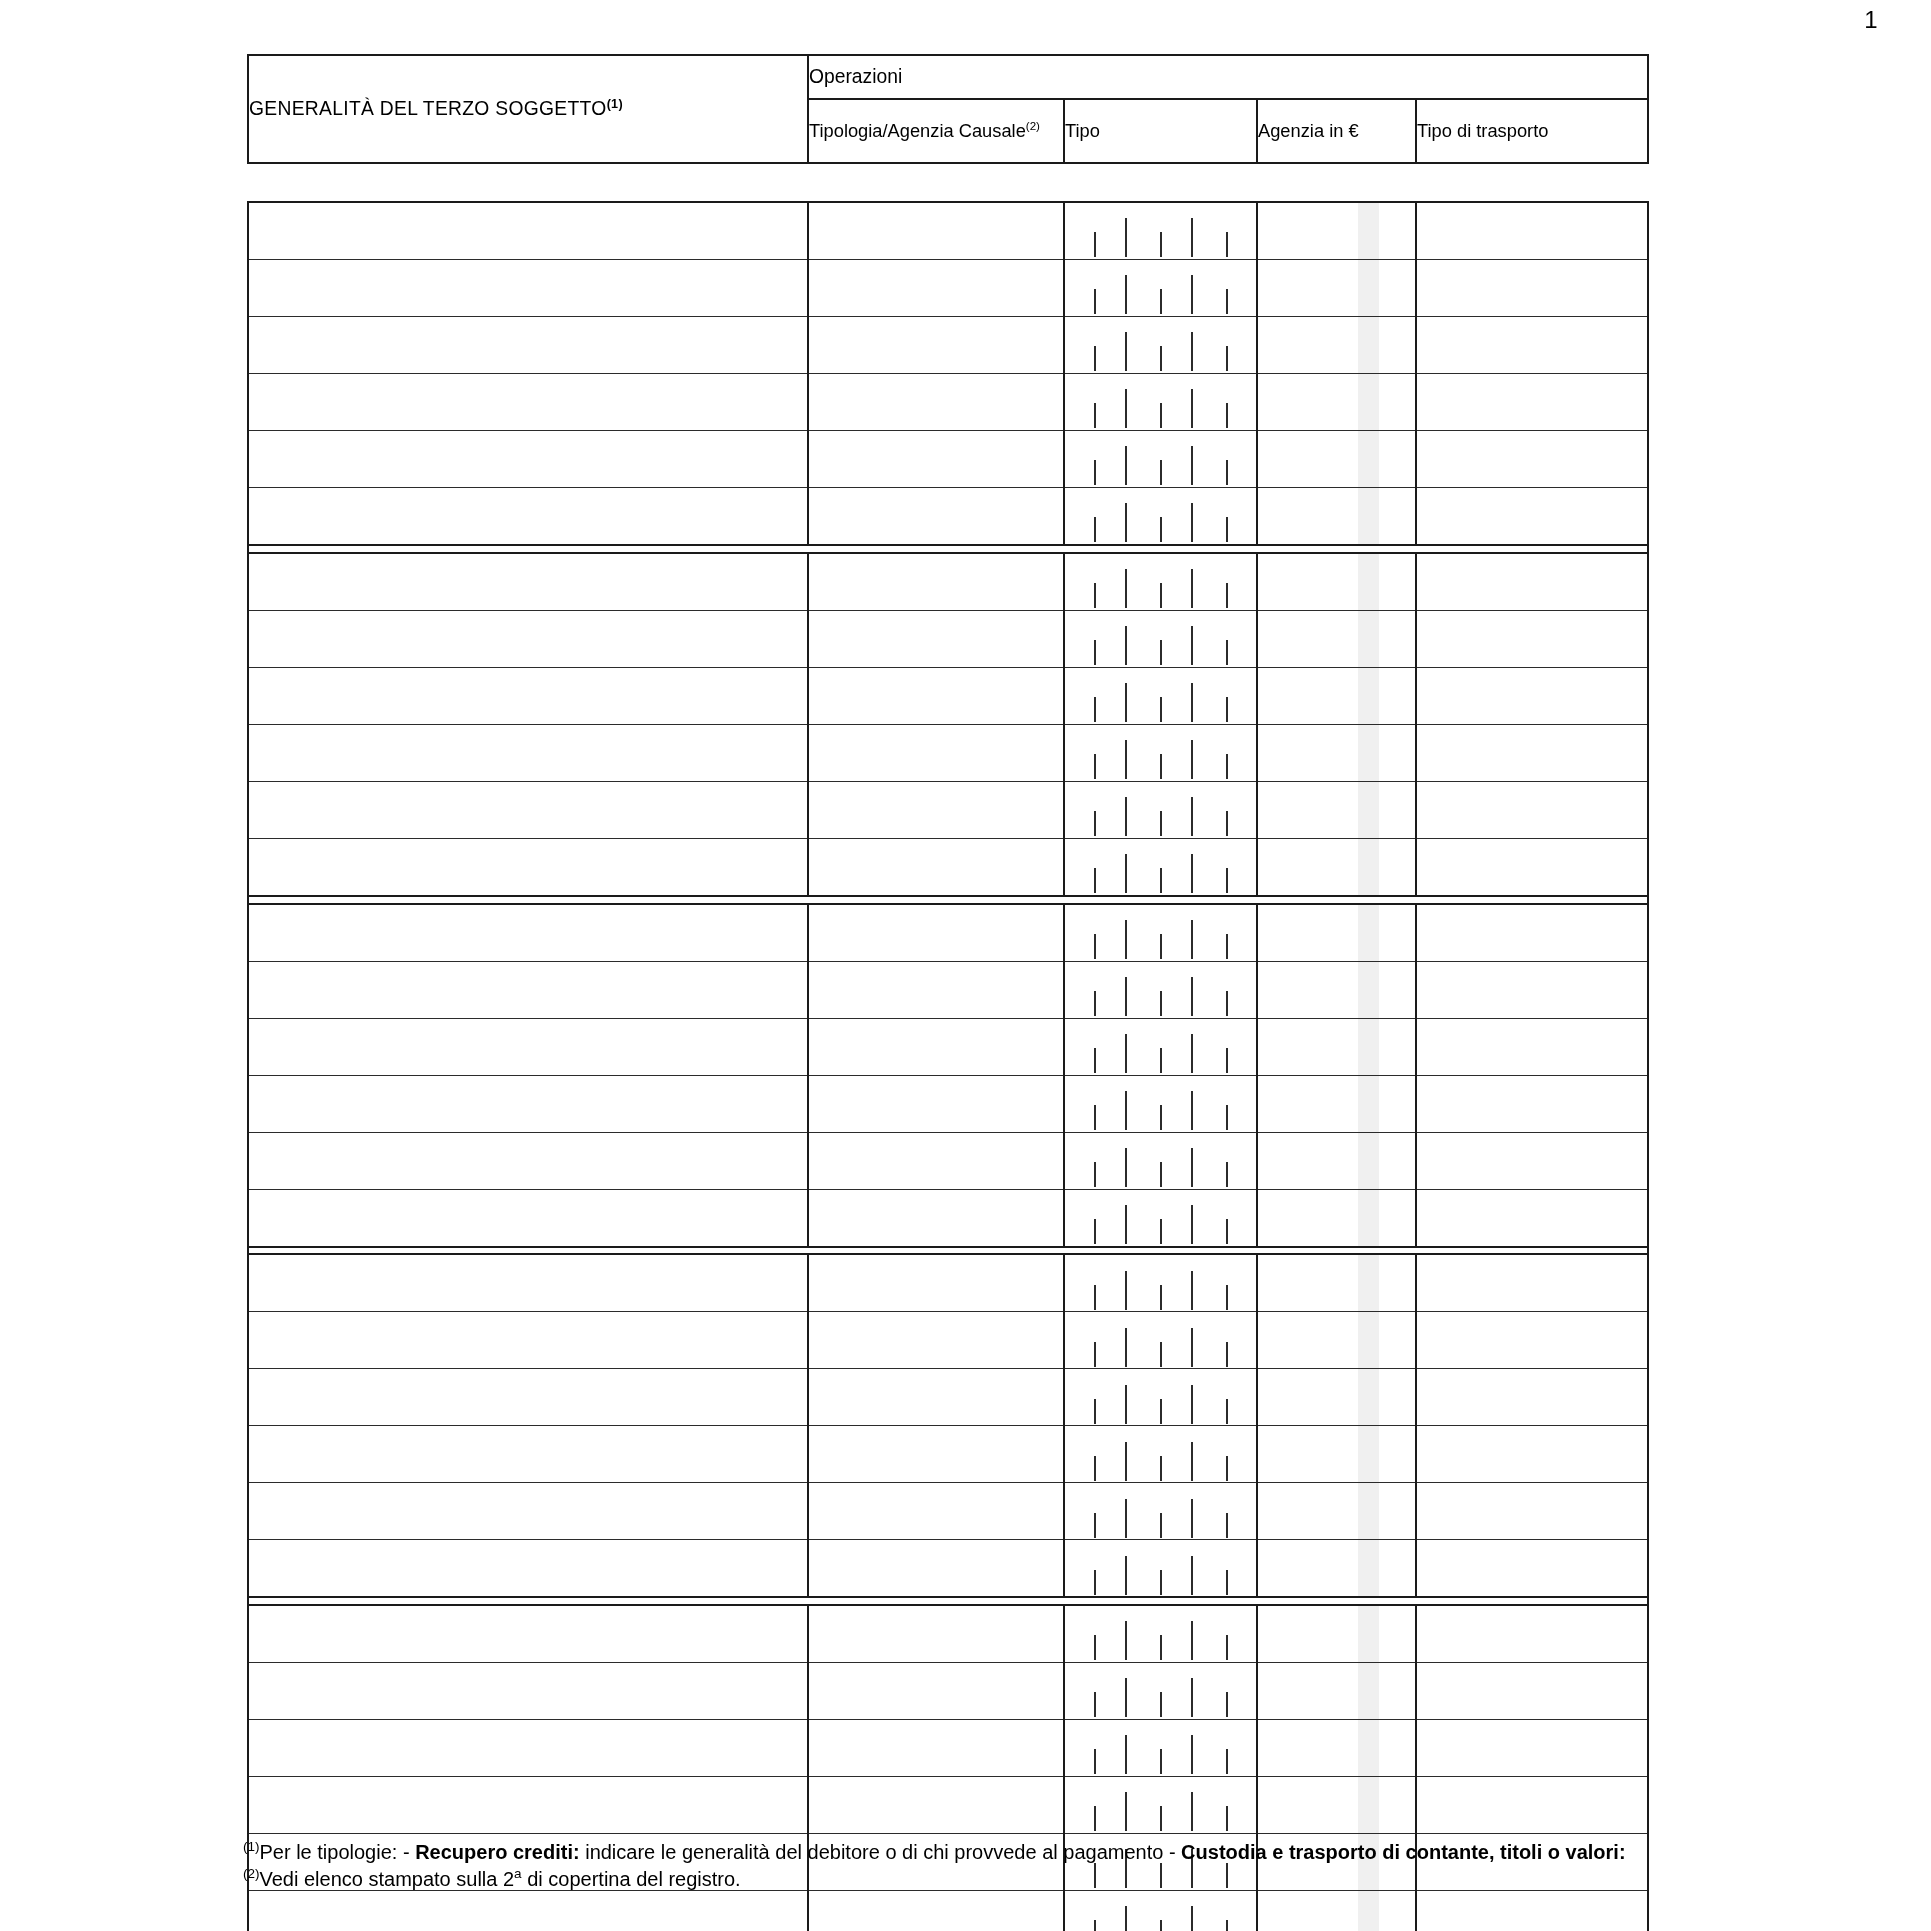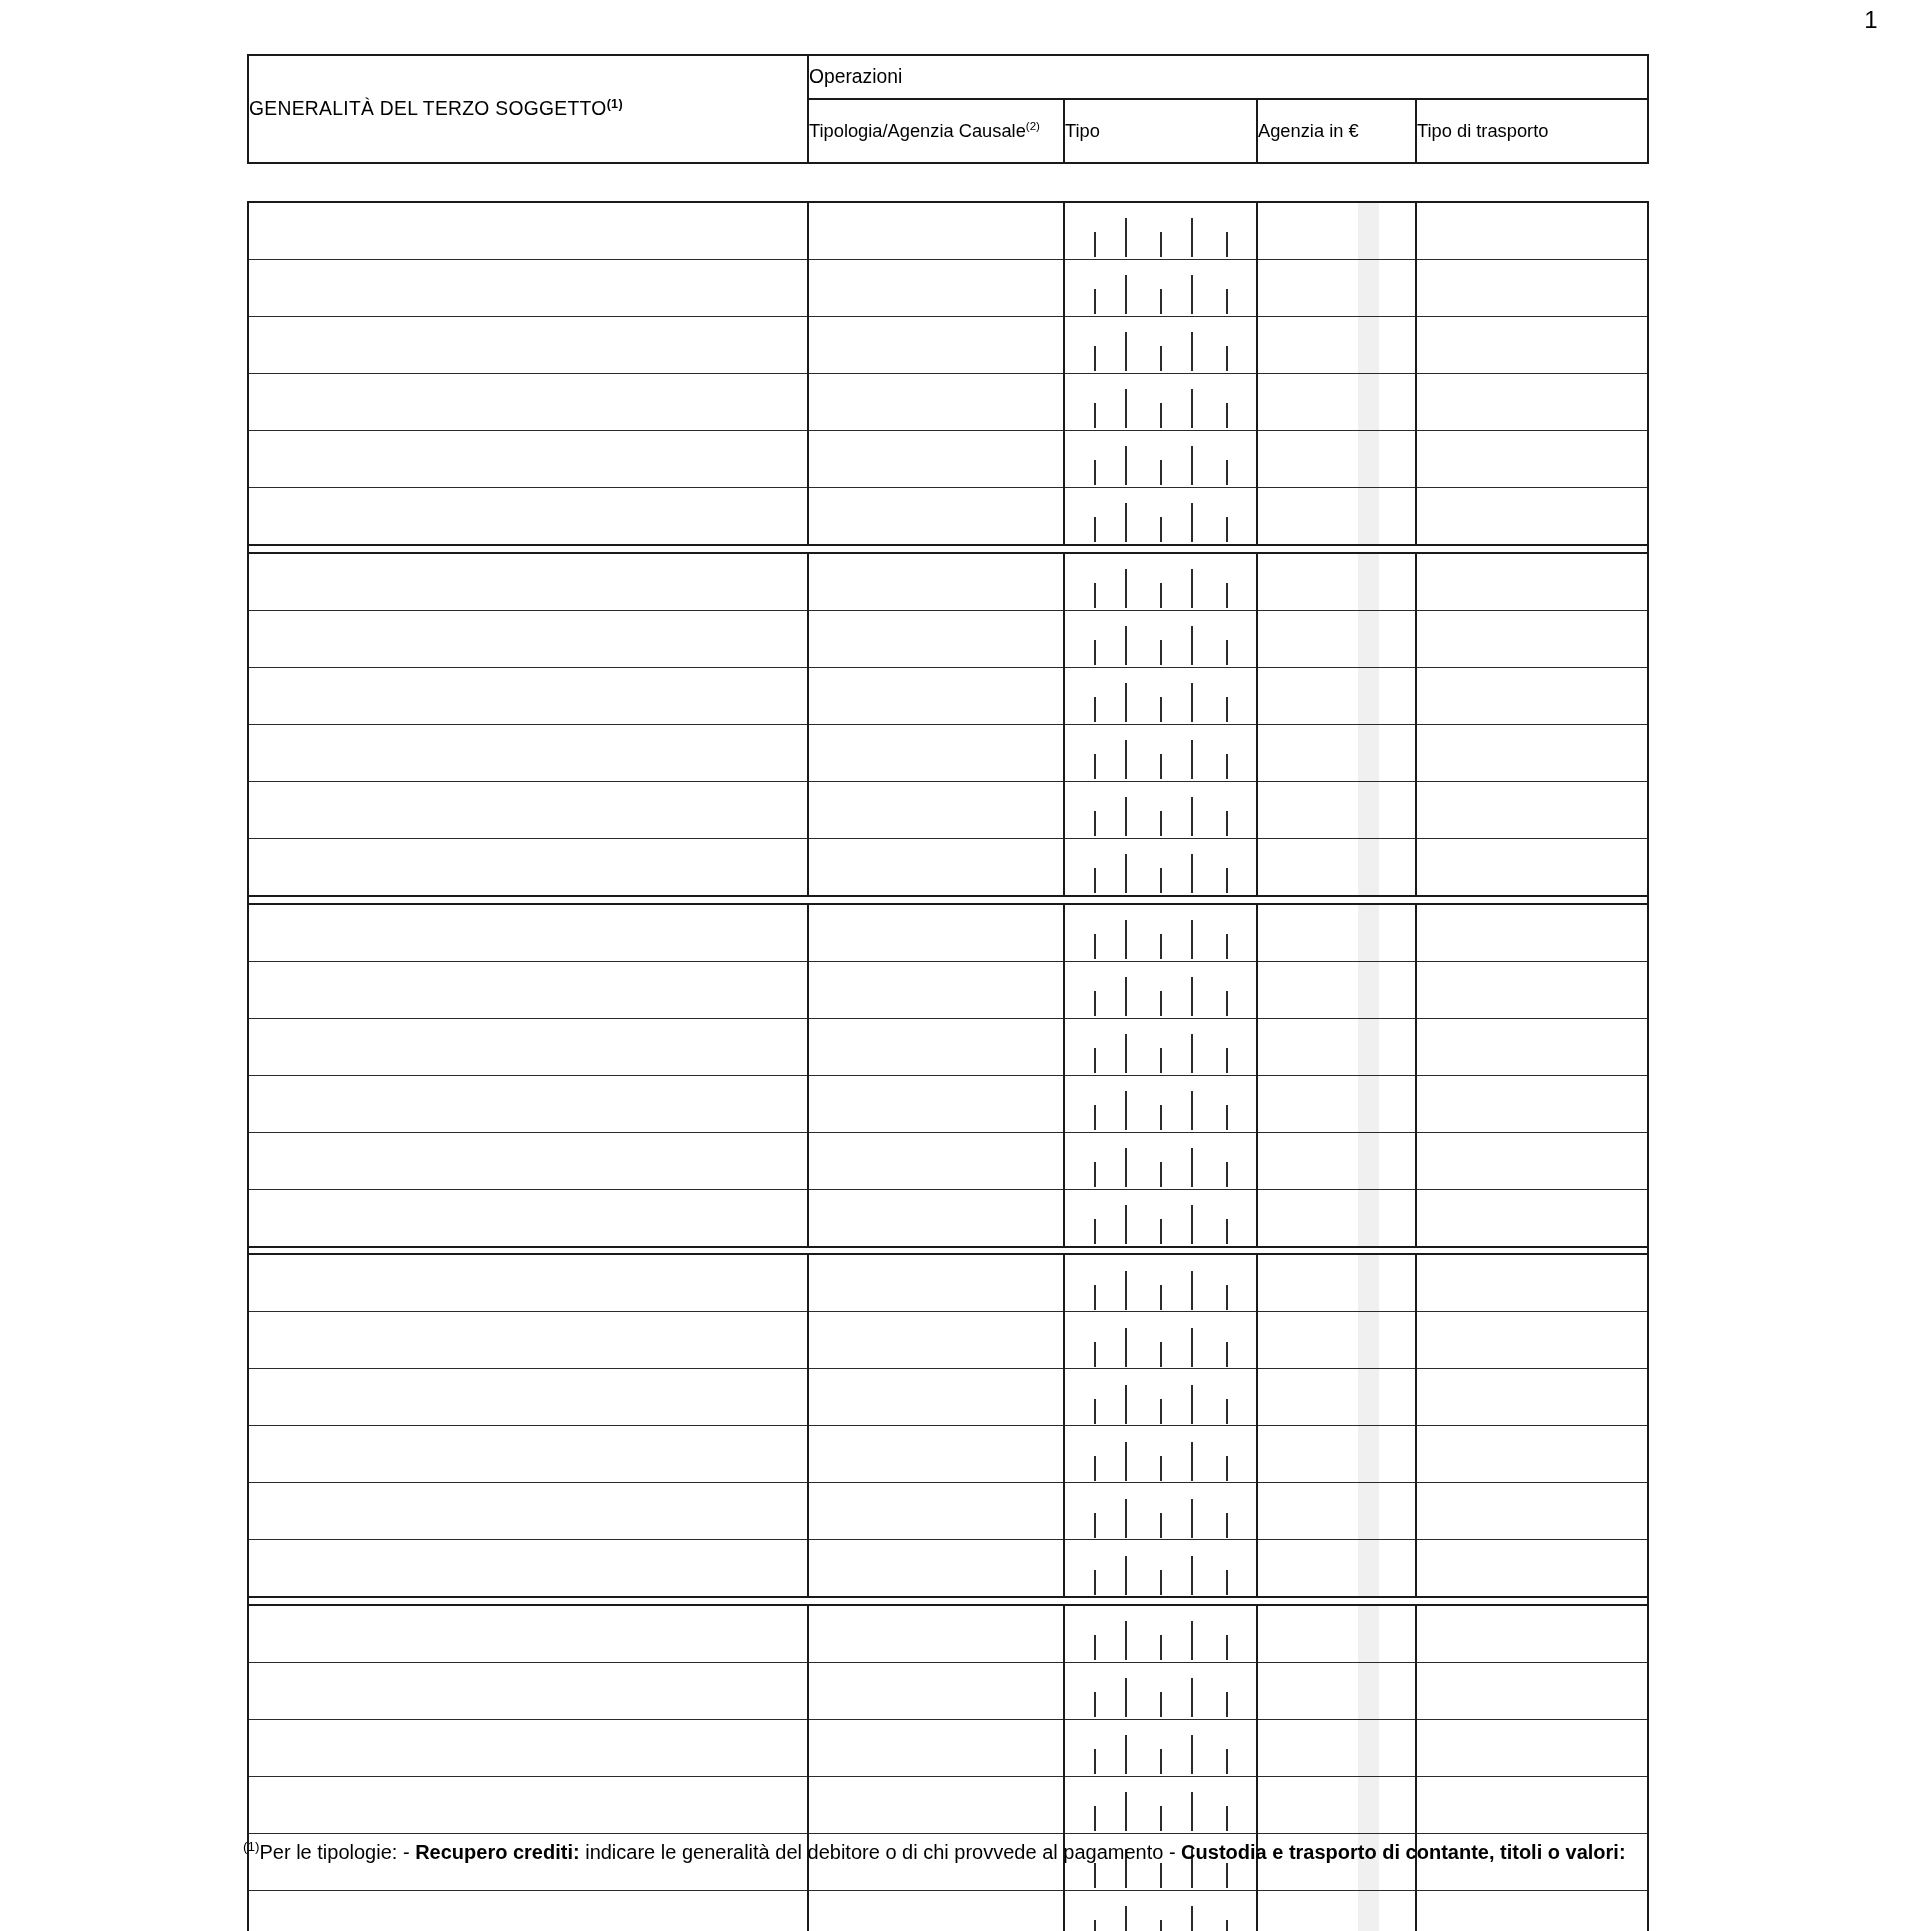--- a/index.html
+++ b/index.html
@@ -729,16 +729,19 @@
           </td>
           <td></td>
         </tr>
       </tbody>
   </table>
 
   <div class="footnotes">
     <div class="fn-line">
       <span class="fn-mark">(1)</span><span>Per le tipologie: - </span><span class="b">Recupero crediti:</span><span> indicare le generalità del debitore o di chi provvede al pagamento - </span><span class="b">Custodia e trasporto di contante, titoli o valori:</span>
     </div>
+    <div class="fn-line">
+      <span class="fn-mark">(2)</span><span>Vedi elenco stampato sulla 2</span><span class="ord">a</span><span> di copertina del registro.</span>
+    </div>
   </div>
 
 </div>
 
 
 </body></html>

